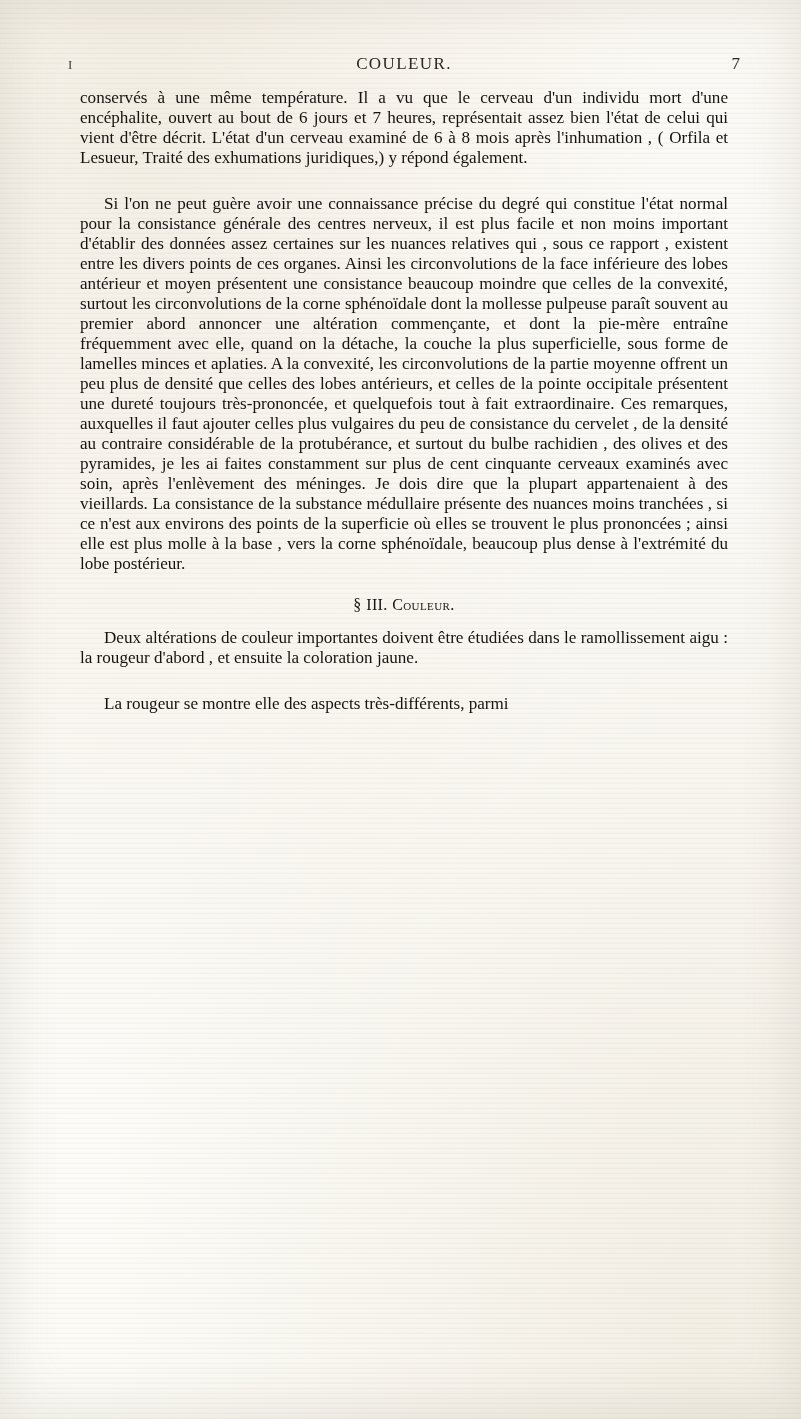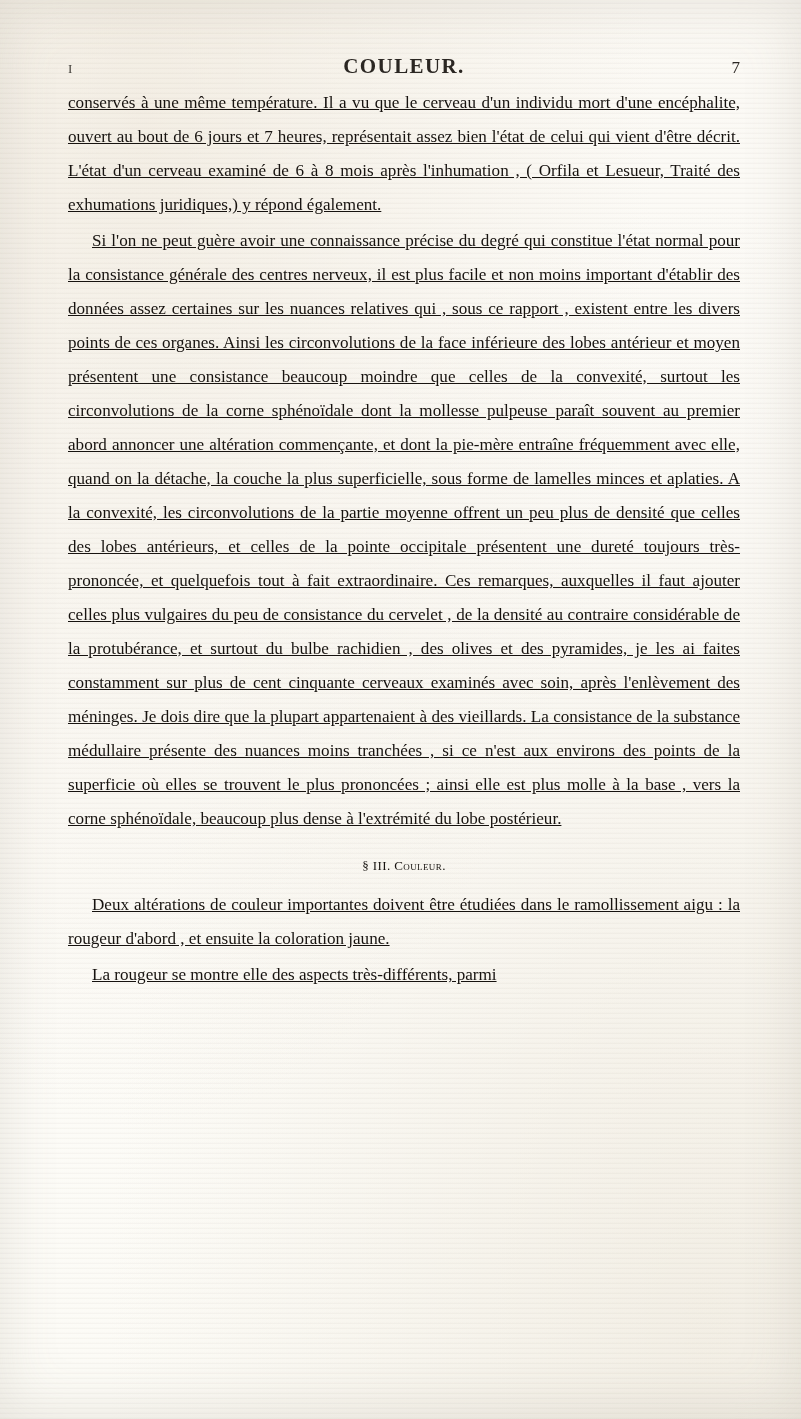--- a/index.html
+++ b/index.html
@@ -47,54 +47,52 @@
   }
   .header .folio-left {
     font-family: "Liberation Serif", serif;
     font-size: 13px;
     color: #43403b;
     width: 40px;
   }
   .header .running-title {
     flex: 1;
     text-align: center;
-    font-size: 21px;
+    font-size: 17px;
     letter-spacing: 1.4px;
     text-transform: uppercase;
     color: #2a2622;
-    font-weight: bold;
   }
   .header .folio-right {
     width: 40px;
     text-align: right;
     font-size: 17px;
     color: #2a2622;
   }
 
   p.body-par {
-    margin: 0;
+    margin: 12px;
     font-size: 17.1px;
-    line-height: 34px;
+    line-height: 20px;
     text-align: justify;
     text-justify: inter-word;
     color: #16120f;
     hyphens: auto;
-    text-decoration: underline;
   }
   p.body-par.first {
     text-indent: 0;
   }
   p.body-par.indent {
     text-indent: 24px;
   }
   .gap-small { height: 2px; }
 
   .section-head {
     text-align: center;
-    font-size: 13px;
+    font-size: 16px;
     margin: 22px 0 14px 0;
     color: #16120f;
     font-variant: small-caps;
     letter-spacing: 0.4px;
   }
 
   
   .scan-noise {
     position: absolute;
     inset: 0;

